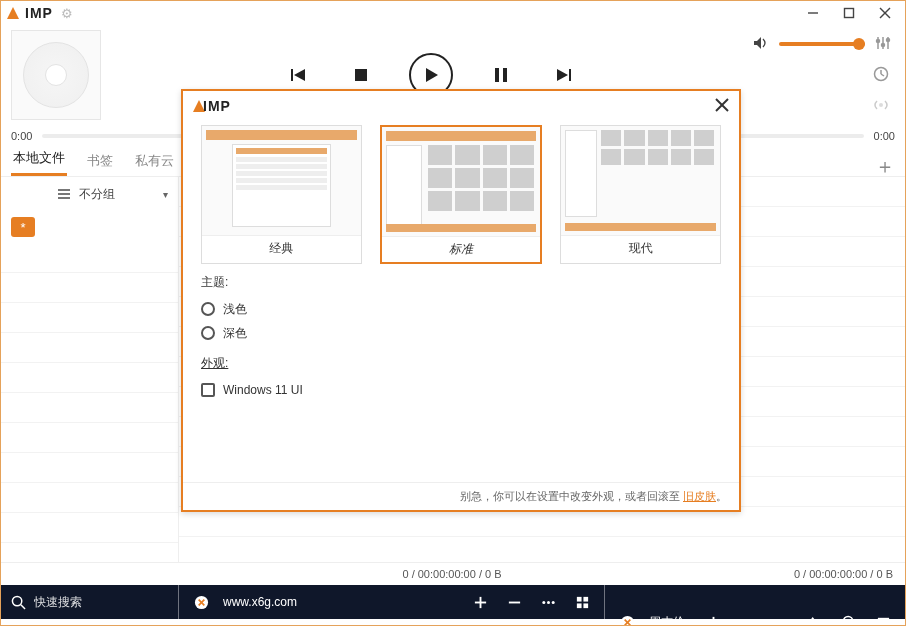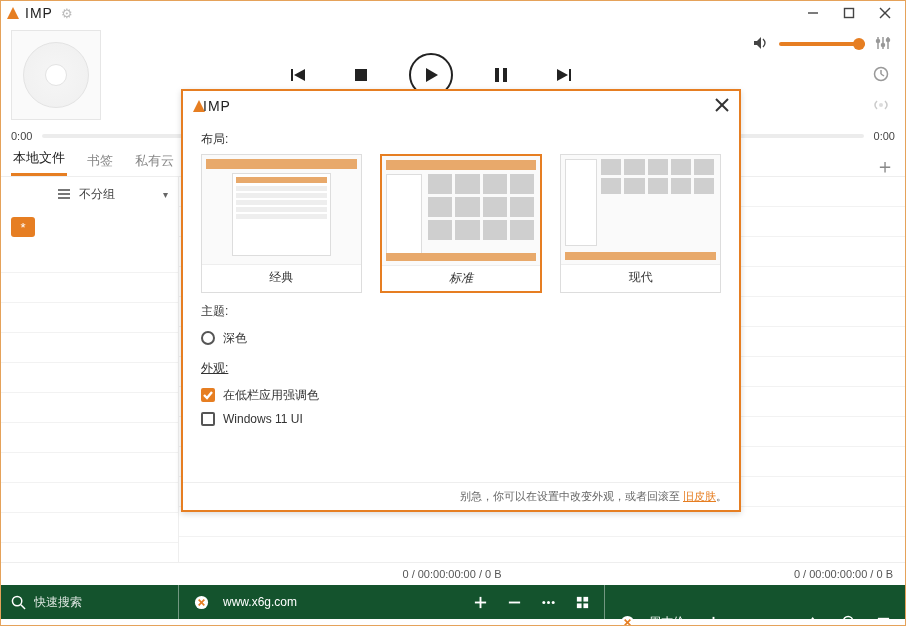--- a/index.html
+++ b/index.html
@@ -23,21 +23,21 @@
     gap:8px;
   }
   .logo-a {
     width:0;height:0;
     border-left:6px solid transparent;
     border-right:6px solid transparent;
     border-bottom:12px solid #e67e22;
     display:inline-block;
     margin-right:-2px;
   }
-  .logo-text { font-weight:400; font-size:14px; letter-spacing:1px; color:#222; }
+  .logo-text { font-weight:700; font-size:14px; letter-spacing:1px; color:#222; }
   .titlebar .spacer { flex:1; }
   .win-ctrl { width:28px; height:20px; display:flex; align-items:center; justify-content:center; color:#444; }
   .win-ctrl svg { width:12px; height:12px; stroke:#444; stroke-width:1.4; fill:none; }
 
   
   .player-area {
     height: 100px;
     display:flex;
     align-items:center;
   }
@@ -103,21 +103,21 @@
   .main-list{position:absolute;inset:0;}
   .main-list .row{height:30px;border-bottom:1px solid #f2f2f2;}
 
   
   .info-bar{height:22px;display:flex;align-items:center;font-size:11px;color:#555;padding:0 12px;}
   .info-bar .s1{width:178px;}
   .info-bar .s2{flex:1;text-align:center;}
   .info-bar .s3{width:180px;text-align:right;}
 
   
-  .bottom-bar{height:34px;background:#14532d;color:#fff;display:flex;align-items:center;}
+  .bottom-bar{height:34px;background:#0f172a;color:#fff;display:flex;align-items:center;}
   .bseg{display:flex;align-items:center;height:100%;}
   .bseg.search{width:178px;border-right:1px solid rgba(255,255,255,0.4);padding:0 10px;gap:8px;}
   .bseg.search input{
     background:transparent;border:none;outline:none;color:#fff;font-size:12px;flex:1;
   }
   .bseg.search input::placeholder{color:rgba(255,255,255,0.85);}
   .bseg.group{flex:1;padding:0 10px;gap:10px;border-right:1px solid rgba(255,255,255,0.4);}
   .bseg.group.right{flex:0 0 300px;border-right:none;margin-top:40px;}
   .bico{width:24px;height:24px;display:flex;align-items:center;justify-content:center;}
   .bico svg{width:15px;height:15px;fill:#fff;}
@@ -429,21 +429,20 @@
     <span class="logo-text">IMP</span>
     <span style="flex:1"></span>
     <span class="modal-close">
       <svg viewBox="0 0 14 14">
           <line x1="1" y1="1" x2="13" y2="13"></line>
           <line x1="13" y1="1" x2="1" y2="13"></line>
         </svg>
     </span>
   </div>
   <div class="modal-body">
-    <div class="sect-label">布局:</div>
     <div class="layout-row">
 
       <div class="layout-card">
         <div class="layout-thumb">
           <div class="thmb-top"></div>
           <div style="position:absolute;left:30px;right:30px;top:18px;bottom:8px;background:#fff;border:1px solid #ddd;">
             <div style="height:6px;background:#e8a96b;margin:3px;"></div>
             <div style="height:5px;background:#eee;margin:2px 3px;"></div>
             <div style="height:5px;background:#eee;margin:2px 3px;"></div>
             <div style="height:5px;background:#eee;margin:2px 3px;"></div>
@@ -495,32 +494,28 @@
           <div class="thmb-orange-bot"></div>
         </div>
         <div class="layout-cap">现代</div>
       </div>
 
     </div>
 
     <div class="sect-label">主题:</div>
     <div class="radio-row">
       <span class="radio-dot"></span>
+      <span>浅色</span>
+    </div>
+    <div class="radio-row">
+      <span class="radio-dot"></span>
       <span>深色</span>
     </div>
 
     <div class="sect-label" style="margin-top:10px;text-decoration:underline;">外观:</div>
-    <div class="check-row">
-      <span class="check-box sel">
-          <svg viewBox="0 0 10 10">
-            <polyline points="1,5 4,8 9,2"></polyline>
-          </svg>
-        </span>
-      <span>在低栏应用强调色</span>
-    </div>
     <div class="check-row">
       <span class="check-box"></span>
       <span>Windows 11 UI</span>
     </div>
   </div>
   <div class="modal-footer">
     <span>别急，你可以在设置中改变外观，或者回滚至 </span><a>旧皮肤</a><span>。</span>
   </div>
 </div>
 

